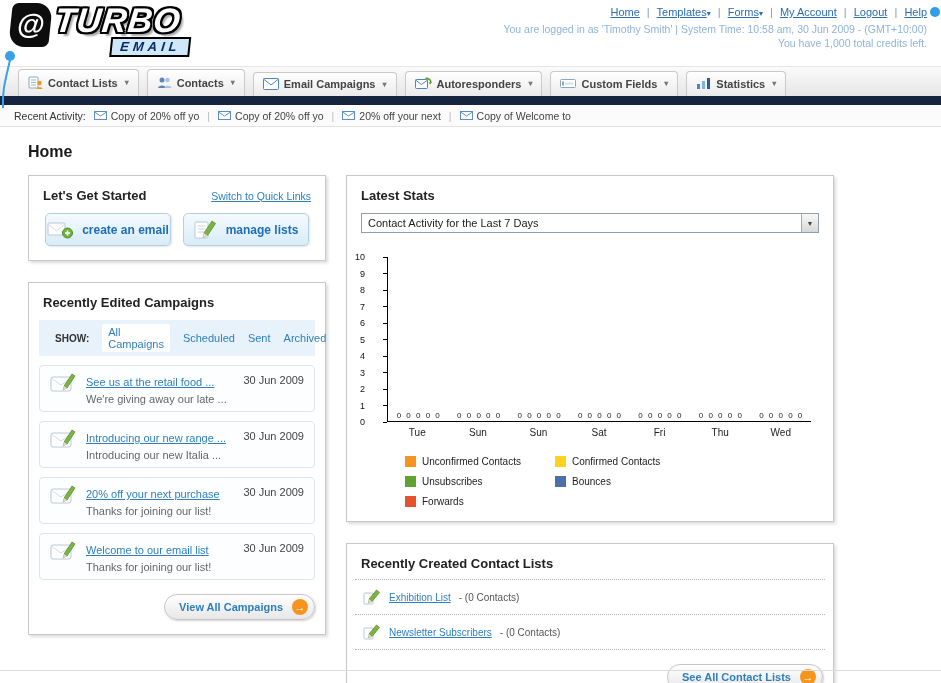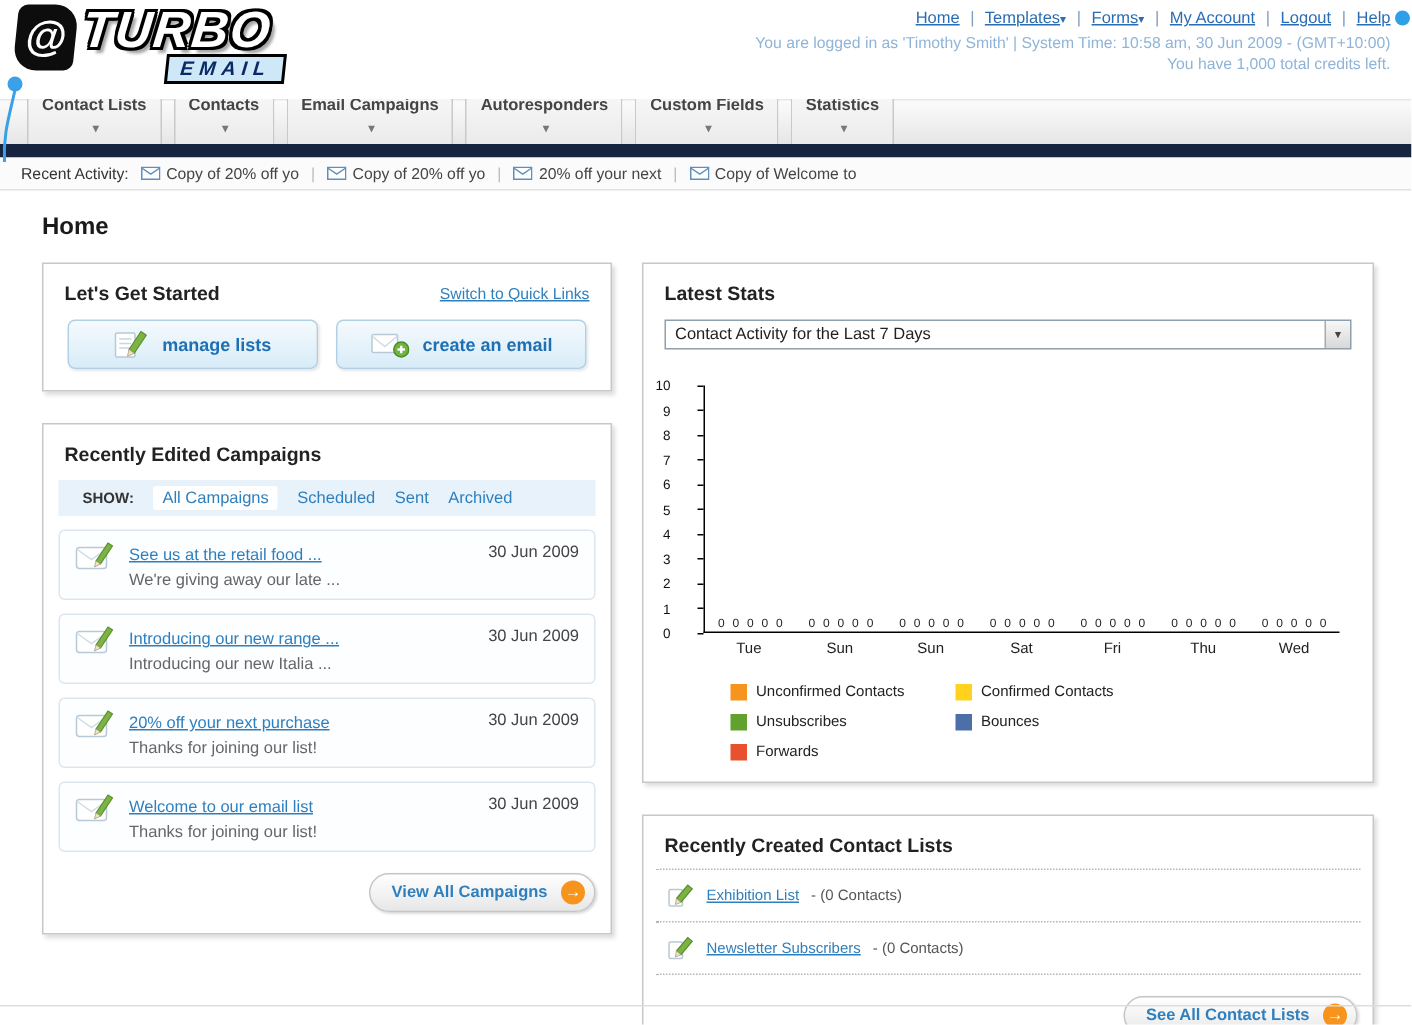--- a/index.html
+++ b/index.html
@@ -25,36 +25,36 @@
   .top-links a { color:#2a6db5; text-decoration:underline; }
   .top-links .caret { font-size:8px; color:#2a6db5; text-decoration:none; }
   .top-links .divider { color:#7d9cc0; margin:0 4px; }
   .login-info { margin-top:5px; font-size:10.5px; color:#8fb4d8; }
   .credits-info { margin-top:2px; font-size:10.5px; color:#8fb4d8; }
 
   
   .main-tabs { height:30px; background:linear-gradient(#fbfbfb,#e6e6e6); display:flex; align-items:flex-end; gap:8px;
     padding-left:18px; border-top:1px solid #e6e6e6; }
   .tab { display:flex; align-items:center; gap:5px; background:linear-gradient(#ffffff,#ebebeb); border:1px solid #c9c9c9;
-    border-bottom:none; border-radius:4px 4px 0 0; padding:5px 9px 6px; font-size:11px; font-weight:bold; color:#444;flex-direction:column; }
+    border-bottom:none; border-radius:4px 4px 0 0; padding:5px 9px 6px; font-size:11px; font-weight:bold; color:#444; }
   .tab .caret { color:#777; font-size:8px; margin-left:2px; }
   .navy-bar { height:9px; background:#172440; }
 
   
   .recent-activity { height:22px; display:flex; align-items:center; gap:8px; padding-left:14px; background:#fbfbfb;
     border-bottom:1px solid #e2e2e2; font-size:10.5px; color:#444; }
   .ra-label { color:#333; }
   .ra-item { display:flex; align-items:center; gap:4px; color:#444; }
   .ra-div { color:#bbb; }
 
   
   main { padding:10px 0 0 28px; }
   h1.page-title { font-size:16px; font-weight:bold; color:#1a1a1a; margin:6px 0 14px; }
   .columns { display:flex; gap:20px; align-items:flex-start; }
-  .col-left { width:380px; }
+  .col-left { width:298px; }
   .col-right { width:488px; }
   .panel { background:#fff; border:1px solid #c8c8c8; box-shadow:2px 2px 3px rgba(0,0,0,0.14); margin-bottom:21px; }
   .panel-title { font-size:13px; font-weight:bold; color:#222; }
 
   
   .panel-head { display:flex; justify-content:space-between; align-items:center; padding:12px 14px 10px; }
   .quick-links { font-size:10.5px; color:#2e7fbe; text-decoration:underline; }
   .gs-buttons { display:flex; gap:12px; padding:0 16px 14px; }
   .gs-btn { flex:1; display:flex; align-items:center; justify-content:center; gap:9px; height:33px;
     background:linear-gradient(#f5fafd,#d8ecf8); border:1px solid #b3cfe3; border-radius:5px;
@@ -250,39 +250,39 @@
     <div class="columns">
       <div class="col-left">
 
         <section class="panel get-started" data-interactable="false">
           <div class="panel-head">
             <span class="panel-title" data-interactable="false">Let's Get Started</span>
             <a class="quick-links" data-interactable="true">Switch to Quick Links</a>
           </div>
           <div class="gs-buttons">
             <button class="gs-btn" data-interactable="true">
+              <svg width="26" height="18" viewBox="0 0 26 18" data-interactable="false">
+                  <rect x="1" y="2" width="17" height="12" rx="1" fill="#fff" stroke="#b7c9d6"></rect>
+                  <path d="M1 3 L9.5 10 L18 3" stroke="#cfdce6" fill="none"></path>
+                  <circle cx="20.5" cy="12" r="5" fill="#6fb43f" stroke="#4e8c26"></circle>
+                  <rect x="18" y="11.2" width="5" height="1.6" fill="#fff"></rect>
+                  <rect x="19.7" y="9.5" width="1.6" height="5" fill="#fff"></rect>
+                </svg>
+              <span data-interactable="false">create an email</span>
+            </button>
+            <button class="gs-btn" data-interactable="true">
               <svg width="23" height="20" viewBox="0 0 23 20" data-interactable="false">
                   <rect x="1" y="2" width="13" height="16" rx="1" fill="#fff" stroke="#b7c9d6"></rect>
                   <line x1="3.5" y1="6" x2="11.5" y2="6" stroke="#c8d6e0"></line>
                   <line x1="3.5" y1="9" x2="11.5" y2="9" stroke="#c8d6e0"></line>
                   <line x1="3.5" y1="12" x2="11.5" y2="12" stroke="#c8d6e0"></line>
                   <path d="M10 13 L18 1 L21.5 3.5 L13.5 15.5 Z" fill="#7cb342" stroke="#5a8f2e" stroke-width="0.8"></path>
                   <path d="M10 13 L9 17.5 L13.5 15.5 Z" fill="#ece4cc" stroke="#b0a880" stroke-width="0.6"></path>
                 </svg>
               <span data-interactable="false">manage lists</span>
-            </button>
-            <button class="gs-btn" data-interactable="true">
-              <svg width="26" height="18" viewBox="0 0 26 18" data-interactable="false">
-                  <rect x="1" y="2" width="17" height="12" rx="1" fill="#fff" stroke="#b7c9d6"></rect>
-                  <path d="M1 3 L9.5 10 L18 3" stroke="#cfdce6" fill="none"></path>
-                  <circle cx="20.5" cy="12" r="5" fill="#6fb43f" stroke="#4e8c26"></circle>
-                  <rect x="18" y="11.2" width="5" height="1.6" fill="#fff"></rect>
-                  <rect x="19.7" y="9.5" width="1.6" height="5" fill="#fff"></rect>
-                </svg>
-              <span data-interactable="false">create an email</span>
             </button>
           </div>
         </section>
 
         <section class="panel campaigns" data-interactable="false">
           <span class="panel-title" data-interactable="false">Recently Edited Campaigns</span>
           <div class="filter-bar" data-interactable="false">
             <span class="show-label" data-interactable="false">SHOW:</span>
             <a class="filter active" data-interactable="true">All Campaigns</a>
             <a class="filter" data-interactable="true">Scheduled</a>

